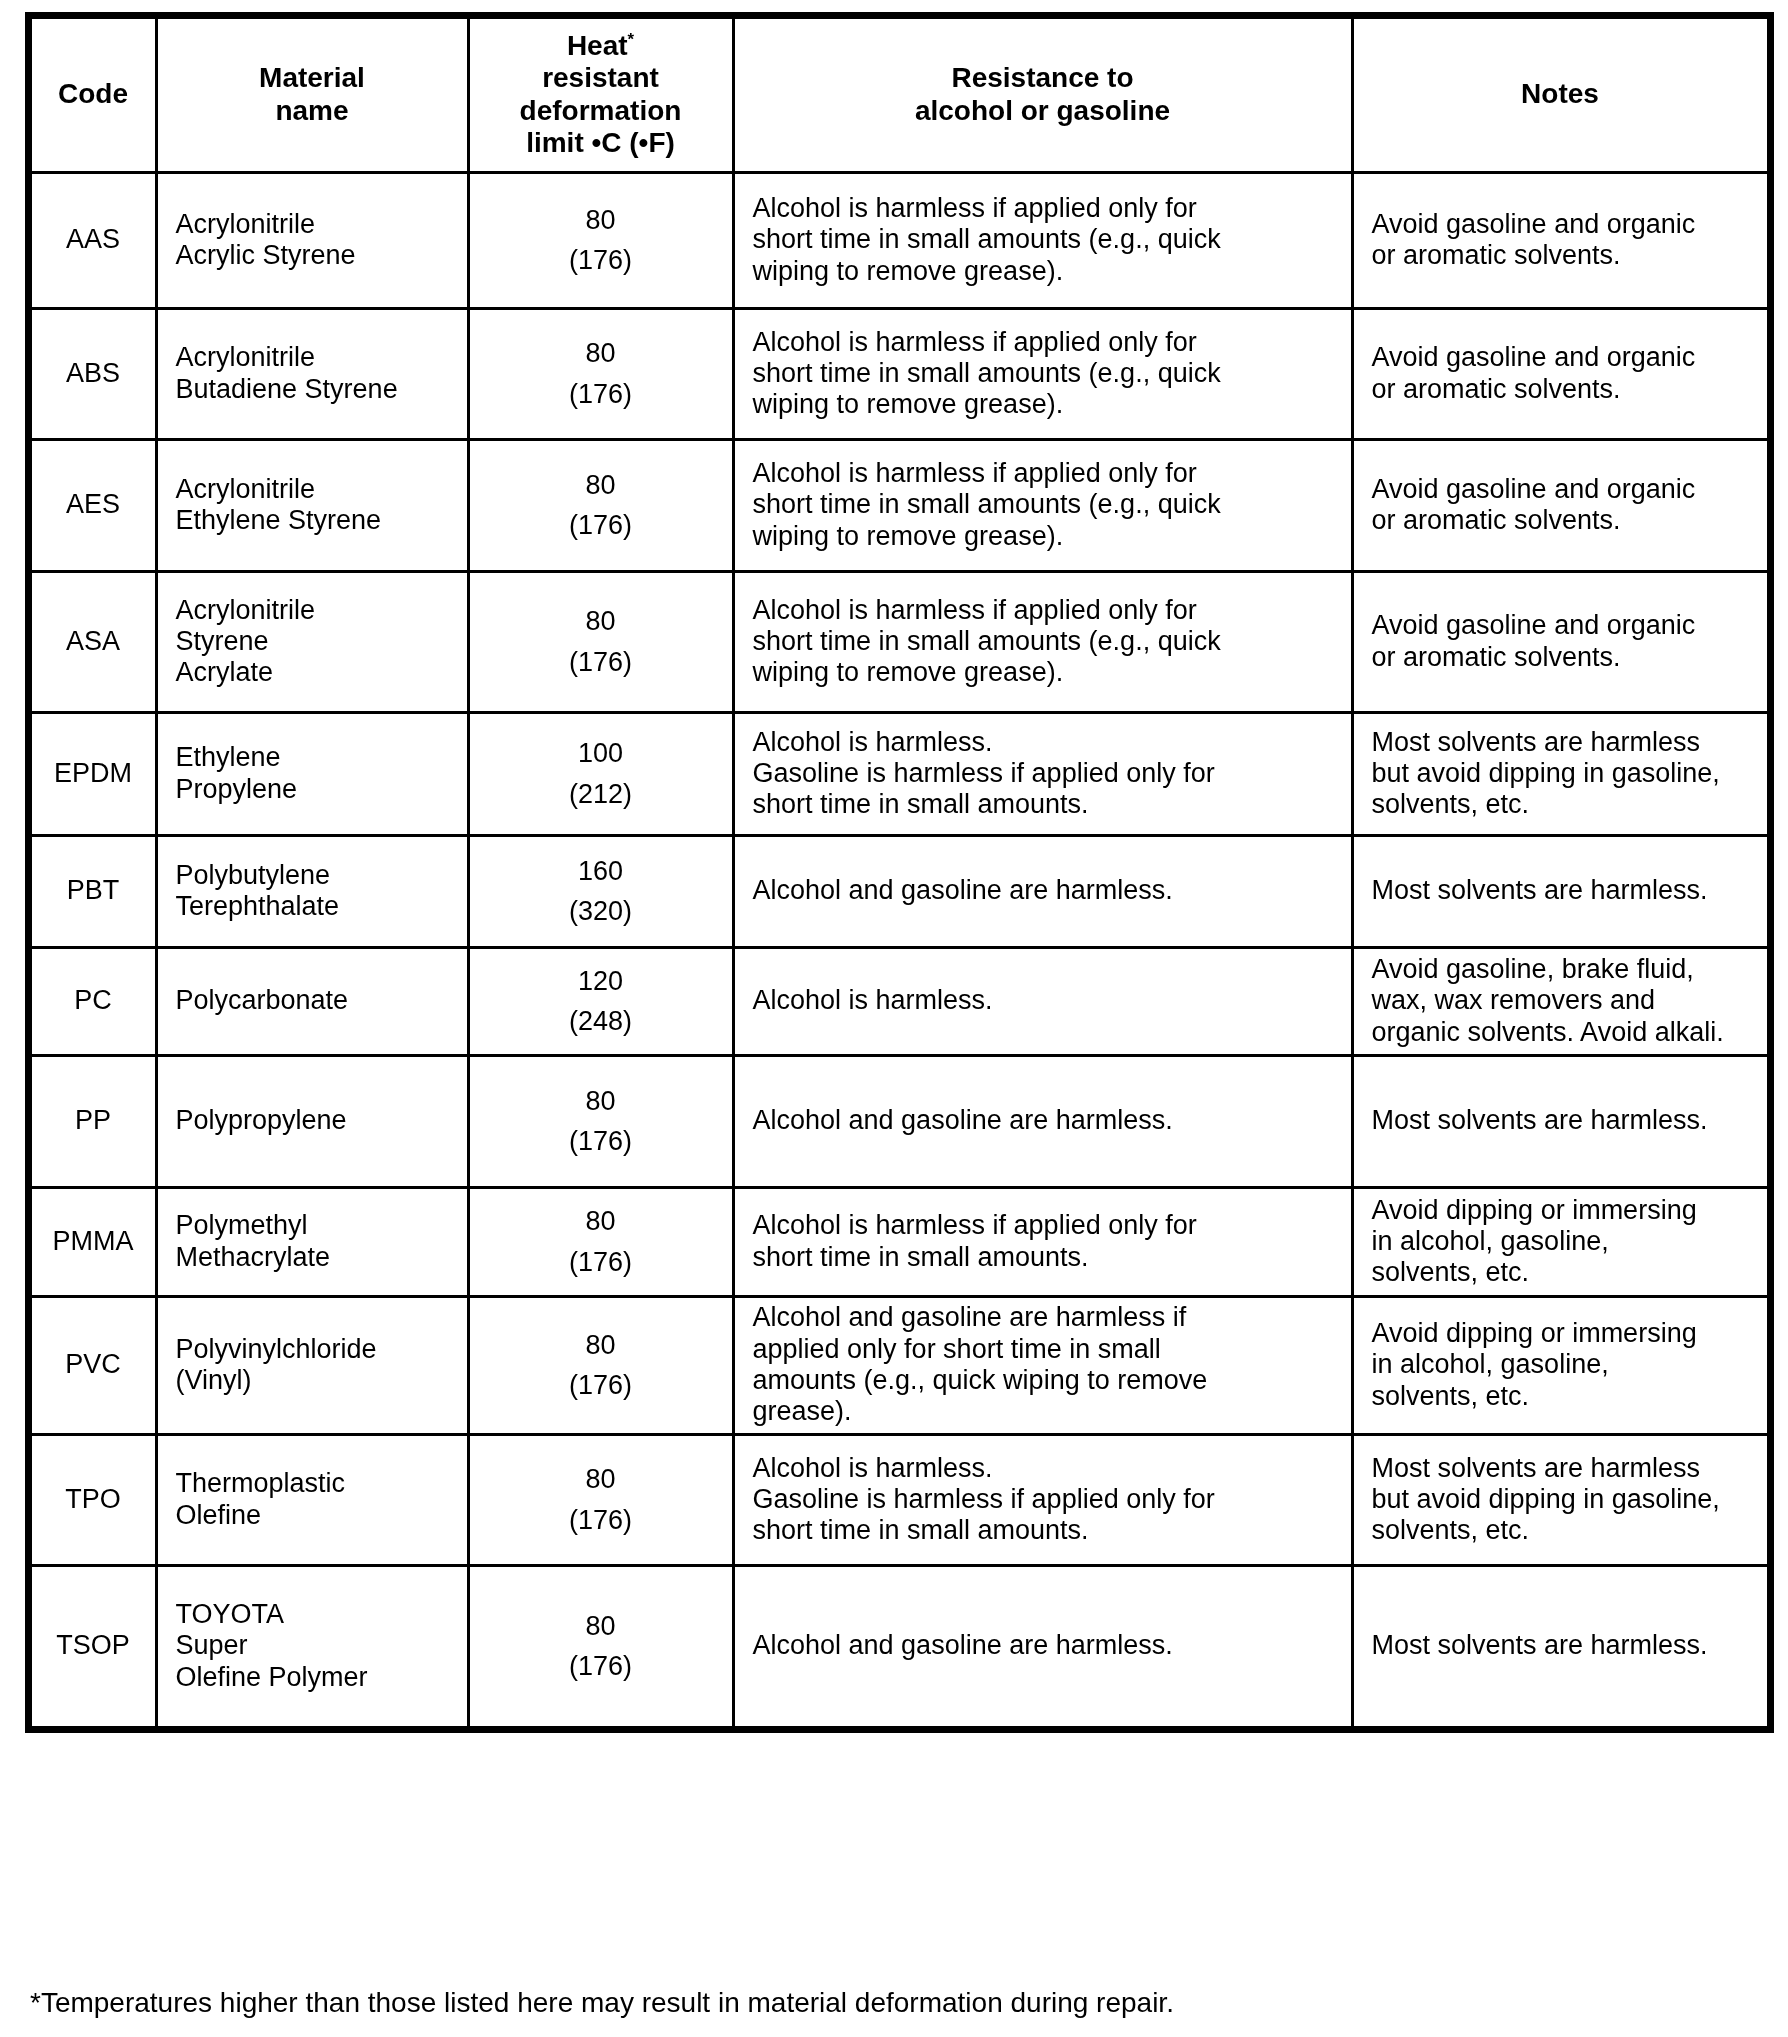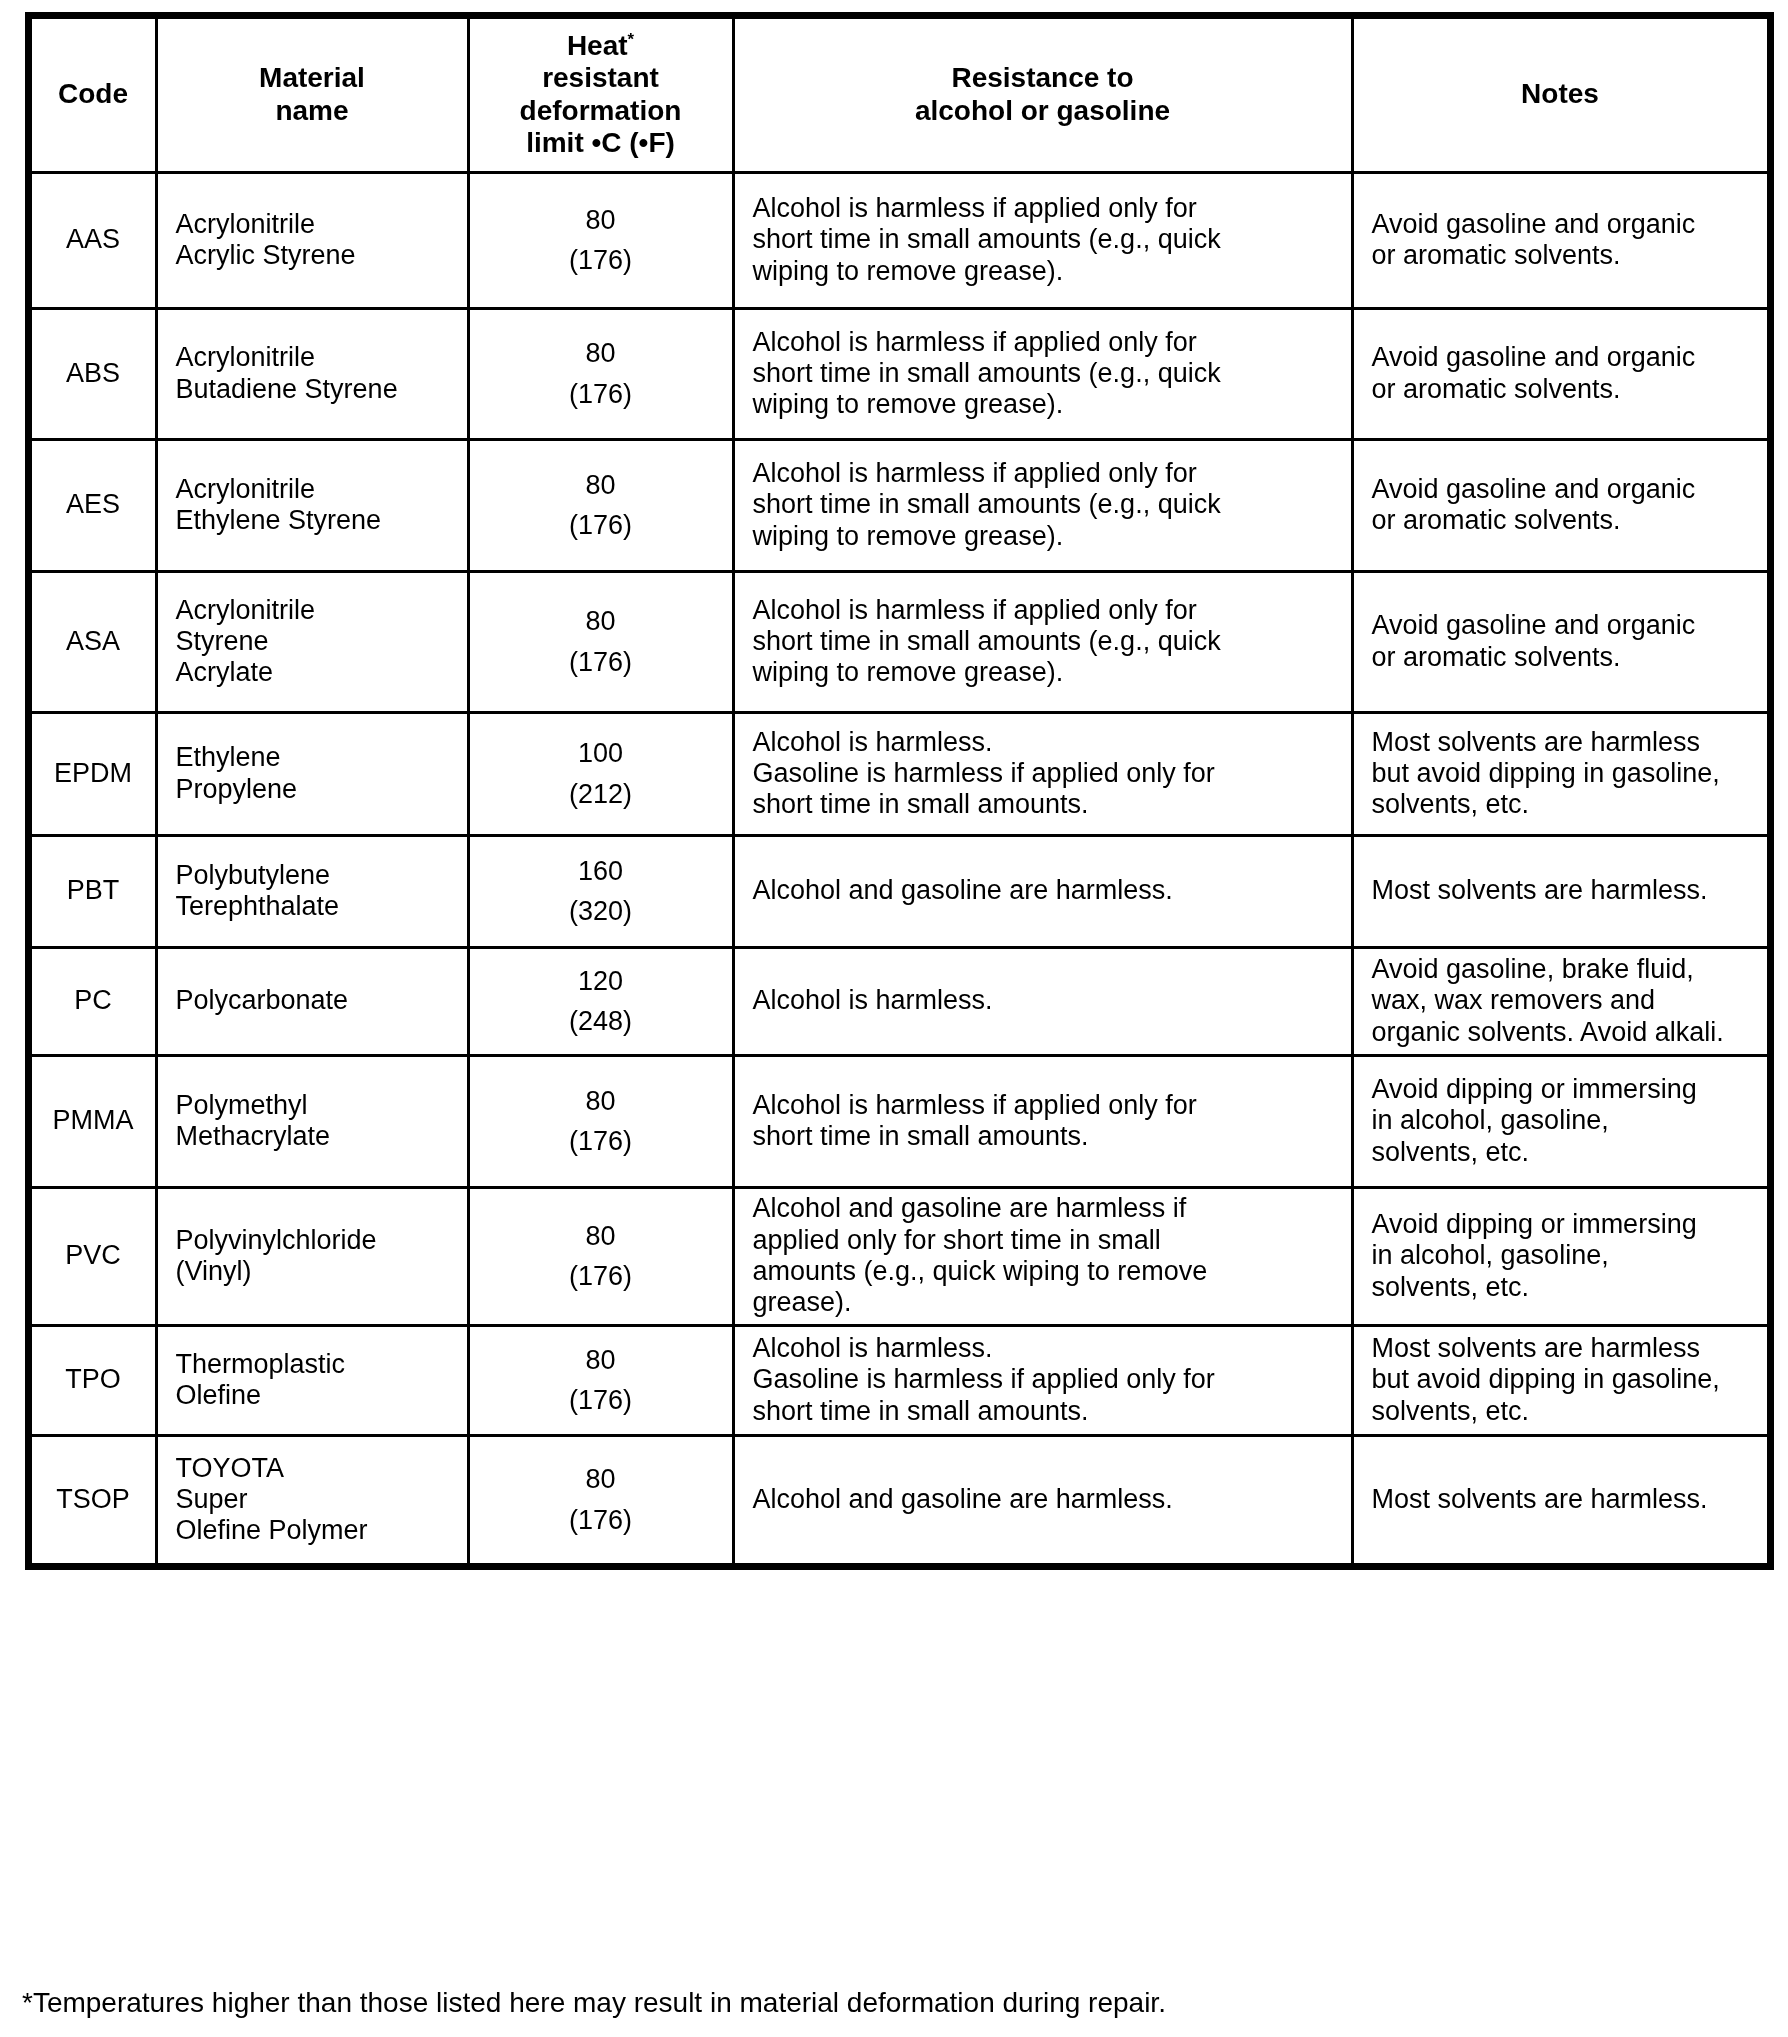--- a/index.html
+++ b/index.html
@@ -59,21 +59,21 @@
     padding-left: 18px;
     padding-right: 9.8px;
   }
   sup.hdr-star {
     font-size: 60%;
     vertical-align: super;
     line-height: 0;
   }
   .footnote {
     position: absolute;
-    left: 22px;
+    left: 30px;
     top: 1987px;
     font-size: 28px;
     white-space: nowrap;
   }
 </style>
 </head>
 <body>
 
 <div class="page">
 
@@ -177,20 +177,28 @@
         <td class="code-col">PC</td>
         <td class="material-col ml">Polycarbonate</td>
         <td class="temp-col ml">120
 (248)</td>
         <td class="resist-col ml">Alcohol is harmless.</td>
         <td class="notes-col ml">Avoid gasoline, brake fluid,
 wax, wax removers and
 organic solvents. Avoid alkali.</td>
       </tr>
       <tr>
+        <td class="code-col">PP</td>
+        <td class="material-col ml">Polypropylene</td>
+        <td class="temp-col ml">80
+(176)</td>
+        <td class="resist-col ml">Alcohol and gasoline are harmless.</td>
+        <td class="notes-col ml">Most solvents are harmless.</td>
+      </tr>
+      <tr>
         <td class="code-col">PMMA</td>
         <td class="material-col ml">Polymethyl
 Methacrylate</td>
         <td class="temp-col ml">80
 (176)</td>
         <td class="resist-col ml">Alcohol is harmless if applied only for
 short time in small amounts.</td>
         <td class="notes-col ml">Avoid dipping or immersing
 in alcohol, gasoline,
 solvents, etc.</td>

